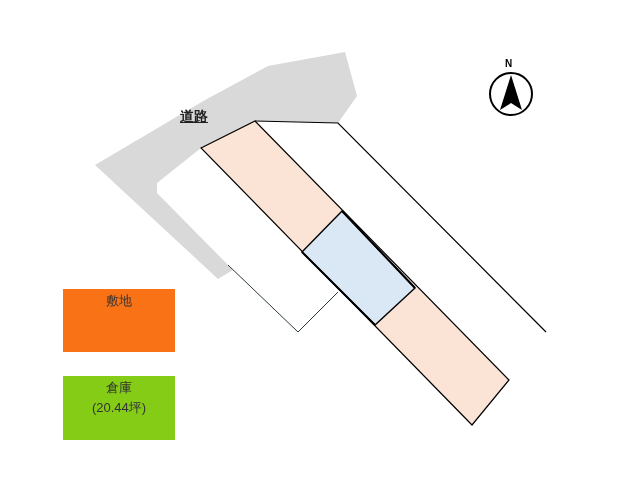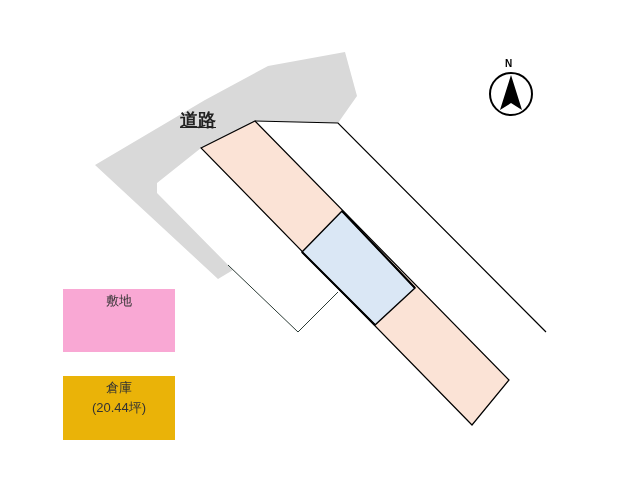--- a/index.html
+++ b/index.html
@@ -1,21 +1,21 @@
 <!DOCTYPE html>
 <html><head>
 <meta charset="utf-8">
 <style>
   html, body { margin:0; padding:0; background:#ffffff; }
   body { width:640px; height:480px; position:relative; overflow:hidden; font-family:"DejaVu Sans","Liberation Sans",sans-serif; }
   #diagram { position:absolute; left:0; top:0; width:640px; height:480px; }
-  .road-label { position:absolute; left:180px; top:108px; font-size:18px; font-weight:bold; color:#222; letter-spacing:0px;text-decoration:underline; }
+  .road-label { position:absolute; left:180px; top:108px; font-size:14px; font-weight:bold; color:#222; letter-spacing:0px;text-decoration:underline; }
   .legend-box { position:absolute; width:112px; text-align:center; color:#333; font-family:"Liberation Sans","DejaVu Sans",sans-serif; font-size:13px; line-height:20px; }
-  .legend-site { left:63px; top:289px; height:63px; background:#f9a8d4; padding-top:0px; }
-  .legend-warehouse { left:63px; top:376px; height:64px; background:#eab308; }
+  .legend-site { left:63px; top:289px; height:63px; background:#f97316; padding-top:0px; }
+  .legend-warehouse { left:63px; top:376px; height:64px; background:#84cc16; }
   .legend-box .line1 { margin-top:2px; font-size:13px; }
   .north-label { position:absolute; left:505px; top:58px; font-size:10px; font-weight:bold; color:#000; font-family:"Liberation Sans",sans-serif; }
 </style>
 </head>
 <body>
 
 <svg id="diagram" width="640" height="480" viewBox="0 0 640 480" xmlns="http://www.w3.org/2000/svg">
 
   <polygon points="95,165 205,100 268,66 345,52 357,96 338,123 255,121 201,148 157,183 157,193 233,270 218,279" fill="#d9d9d9" stroke="none"></polygon>
 

